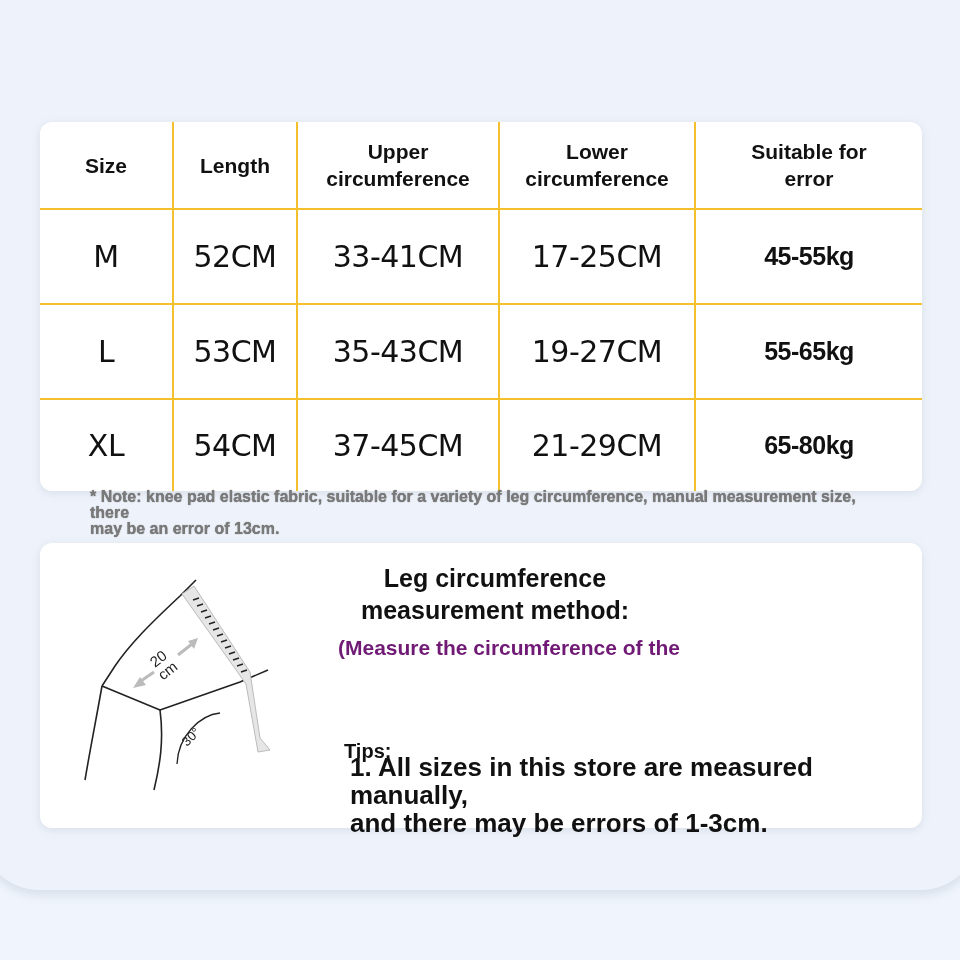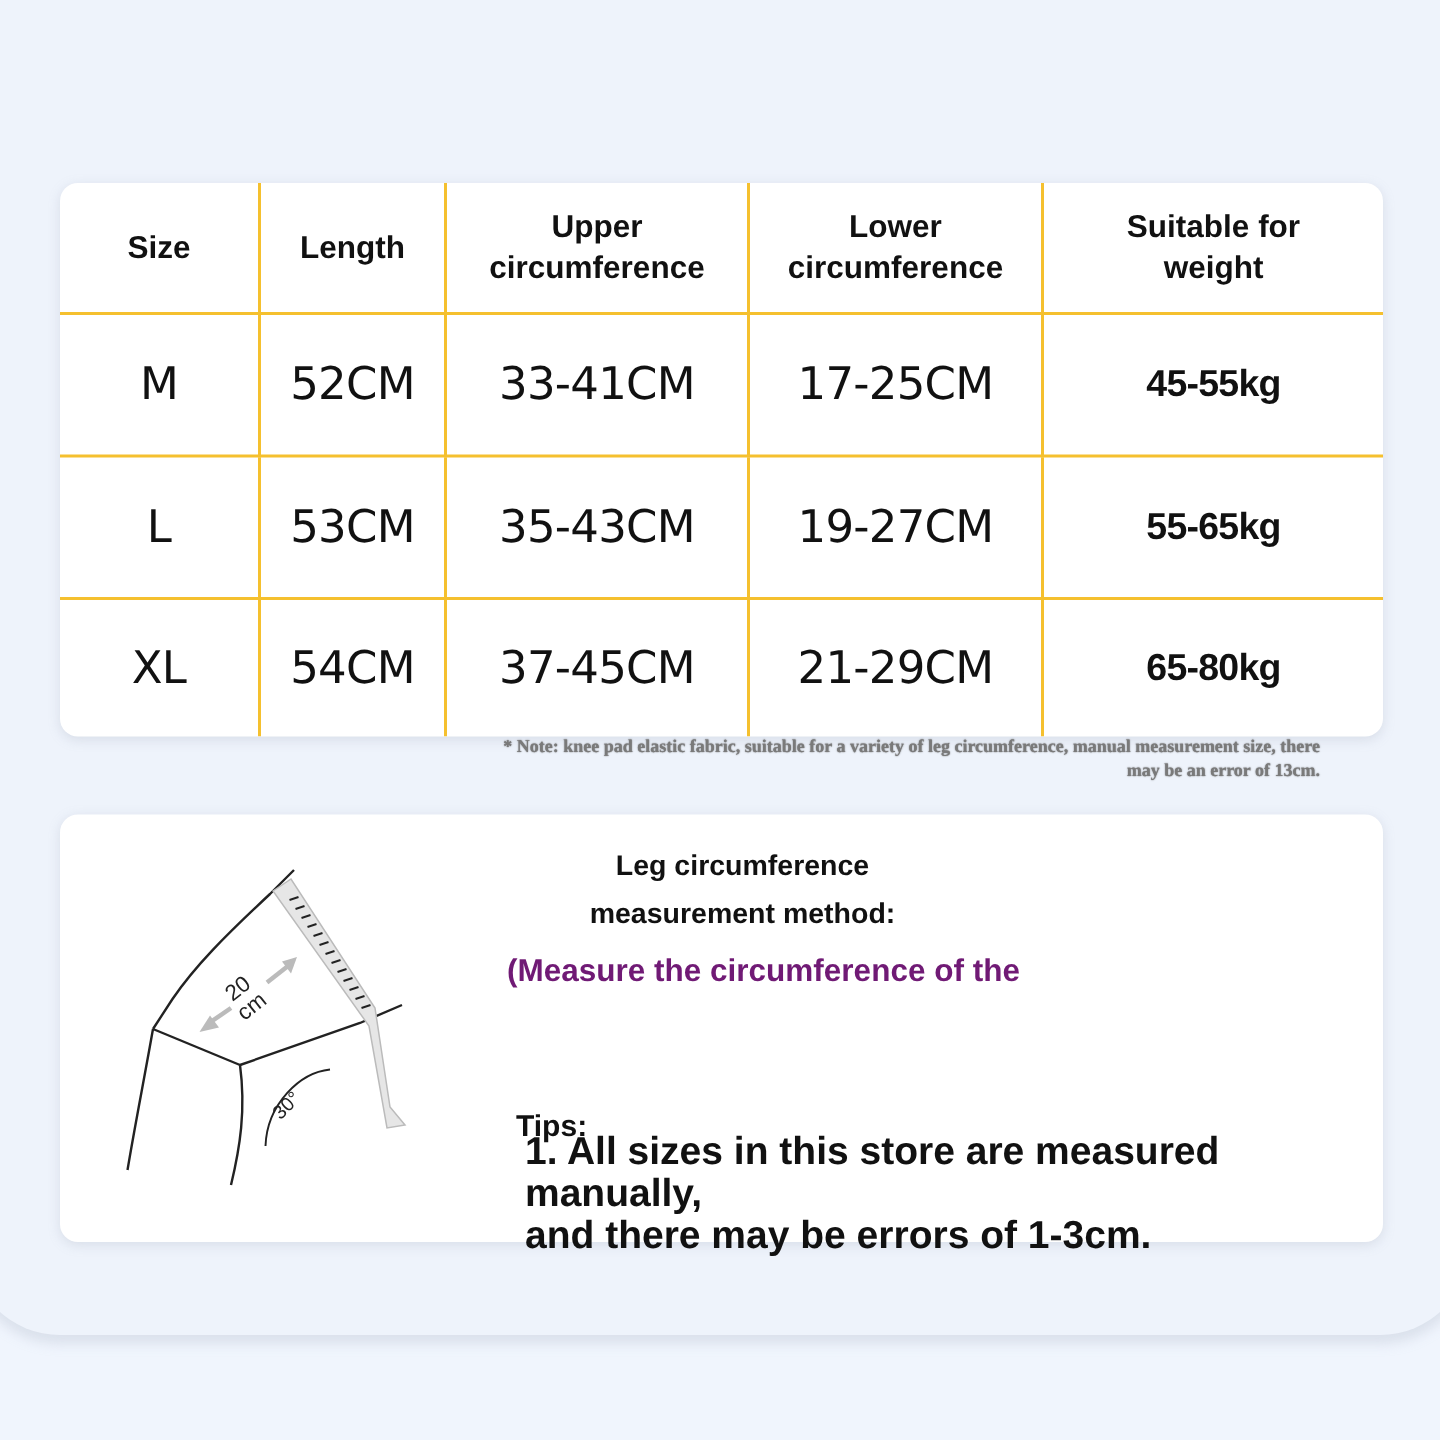--- a/index.html
+++ b/index.html
@@ -22,28 +22,27 @@
   table { border-collapse:collapse; width:100%; height:100%; table-layout:fixed; }
   td, th { border:2px solid #f5c02e; text-align:center; vertical-align:middle; color:#111; padding:0; }
   tr:first-child th { border-top:none; }
   tr:last-child td { border-bottom:none; }
   th:first-child, td:first-child { border-left:none; }
   th:last-child, td:last-child { border-right:none; }
   th { font-weight:bold; font-size:21px; line-height:27px; height:86px; }
   td { font-size:30px; font-weight:normal; font-family:"DejaVu Sans", sans-serif; letter-spacing:-0.5px; }
   td.weight { font-weight:bold; font-size:25px; font-family:"Liberation Sans", sans-serif; }
   .note {
-    position:absolute; left:90px; top:489px; width:790px; text-align:right;
-    font-size:12px; line-height:16px; font-weight:bold; color:#7a7a7a;
+    position:absolute; left:90px; top:489px; width:790px; text-align:left;
+    font-size:16px; line-height:16px; font-weight:bold; color:#7a7a7a;
     text-shadow: 0 0 1px #555;
-    font-family: Liberation Serif, serif;
   }
   #method-card { left:40px; top:543px; width:882px; height:285px; }
   .diagram { position:absolute; left:60px; top:560px; width:240px; height:240px; }
-  .m-title { position:absolute; left:340px; top:562px; width:310px; text-align:center; font-weight:bold; font-size:19px; line-height:32px; color:#111; }
+  .m-title { position:absolute; left:340px; top:562px; width:310px; text-align:center; font-weight:bold; font-size:25px; line-height:32px; color:#111; }
   .m-sub { position:absolute; left:338px; top:634px; font-weight:bold; font-size:21px; line-height:28px; color:#701a75; width:420px; }
   .tips-label { position:absolute; left:344px; top:740px; font-weight:bold; font-size:20px; color:#111; }
   .tips-text { position:absolute; left:350px; top:753px; font-weight:bold; font-size:26px; line-height:28px; color:#111; width:560px; }
 </style>
 </head>
 <body>
 
 <div class="bg-panel"></div>
 
 <div class="card" id="table-card">
@@ -54,21 +53,21 @@
         <col style="width:202px">
         <col style="width:196px">
         <col style="width:227px">
     </colgroup>
     <tbody>
         <tr>
       <th><span>Size</span></th>
       <th><span>Length</span></th>
       <th><span>Upper</span><br><span>circumference</span></th>
       <th><span>Lower</span><br><span>circumference</span></th>
-      <th><span>Suitable for</span><br><span>weight</span></th>
+      <th><span>Suitable for</span><br><span>error</span></th>
     </tr>
     <tr>
       <td>M</td>
       <td>52CM</td>
       <td>33-41CM</td>
       <td>17-25CM</td>
       <td class="weight">45-55kg</td>
     </tr>
     <tr>
       <td>L</td>

